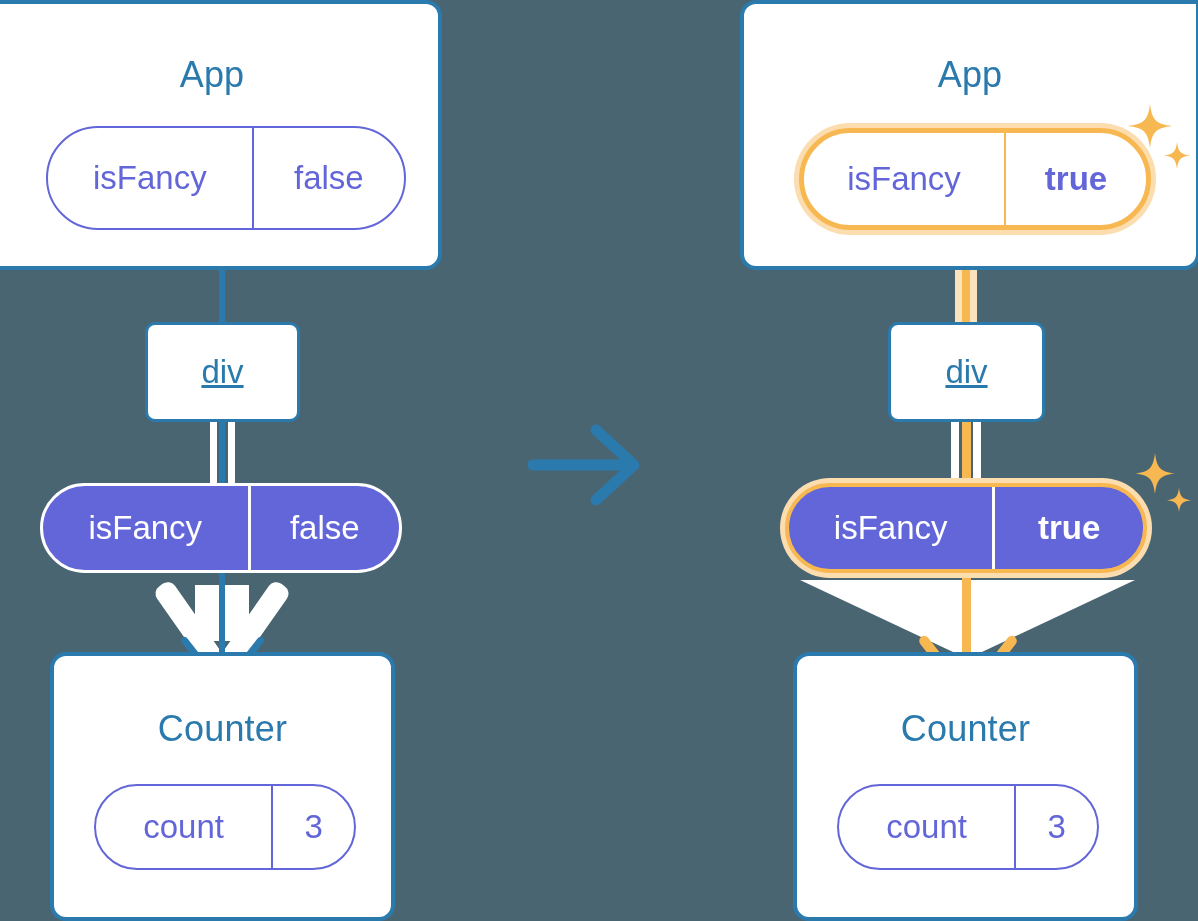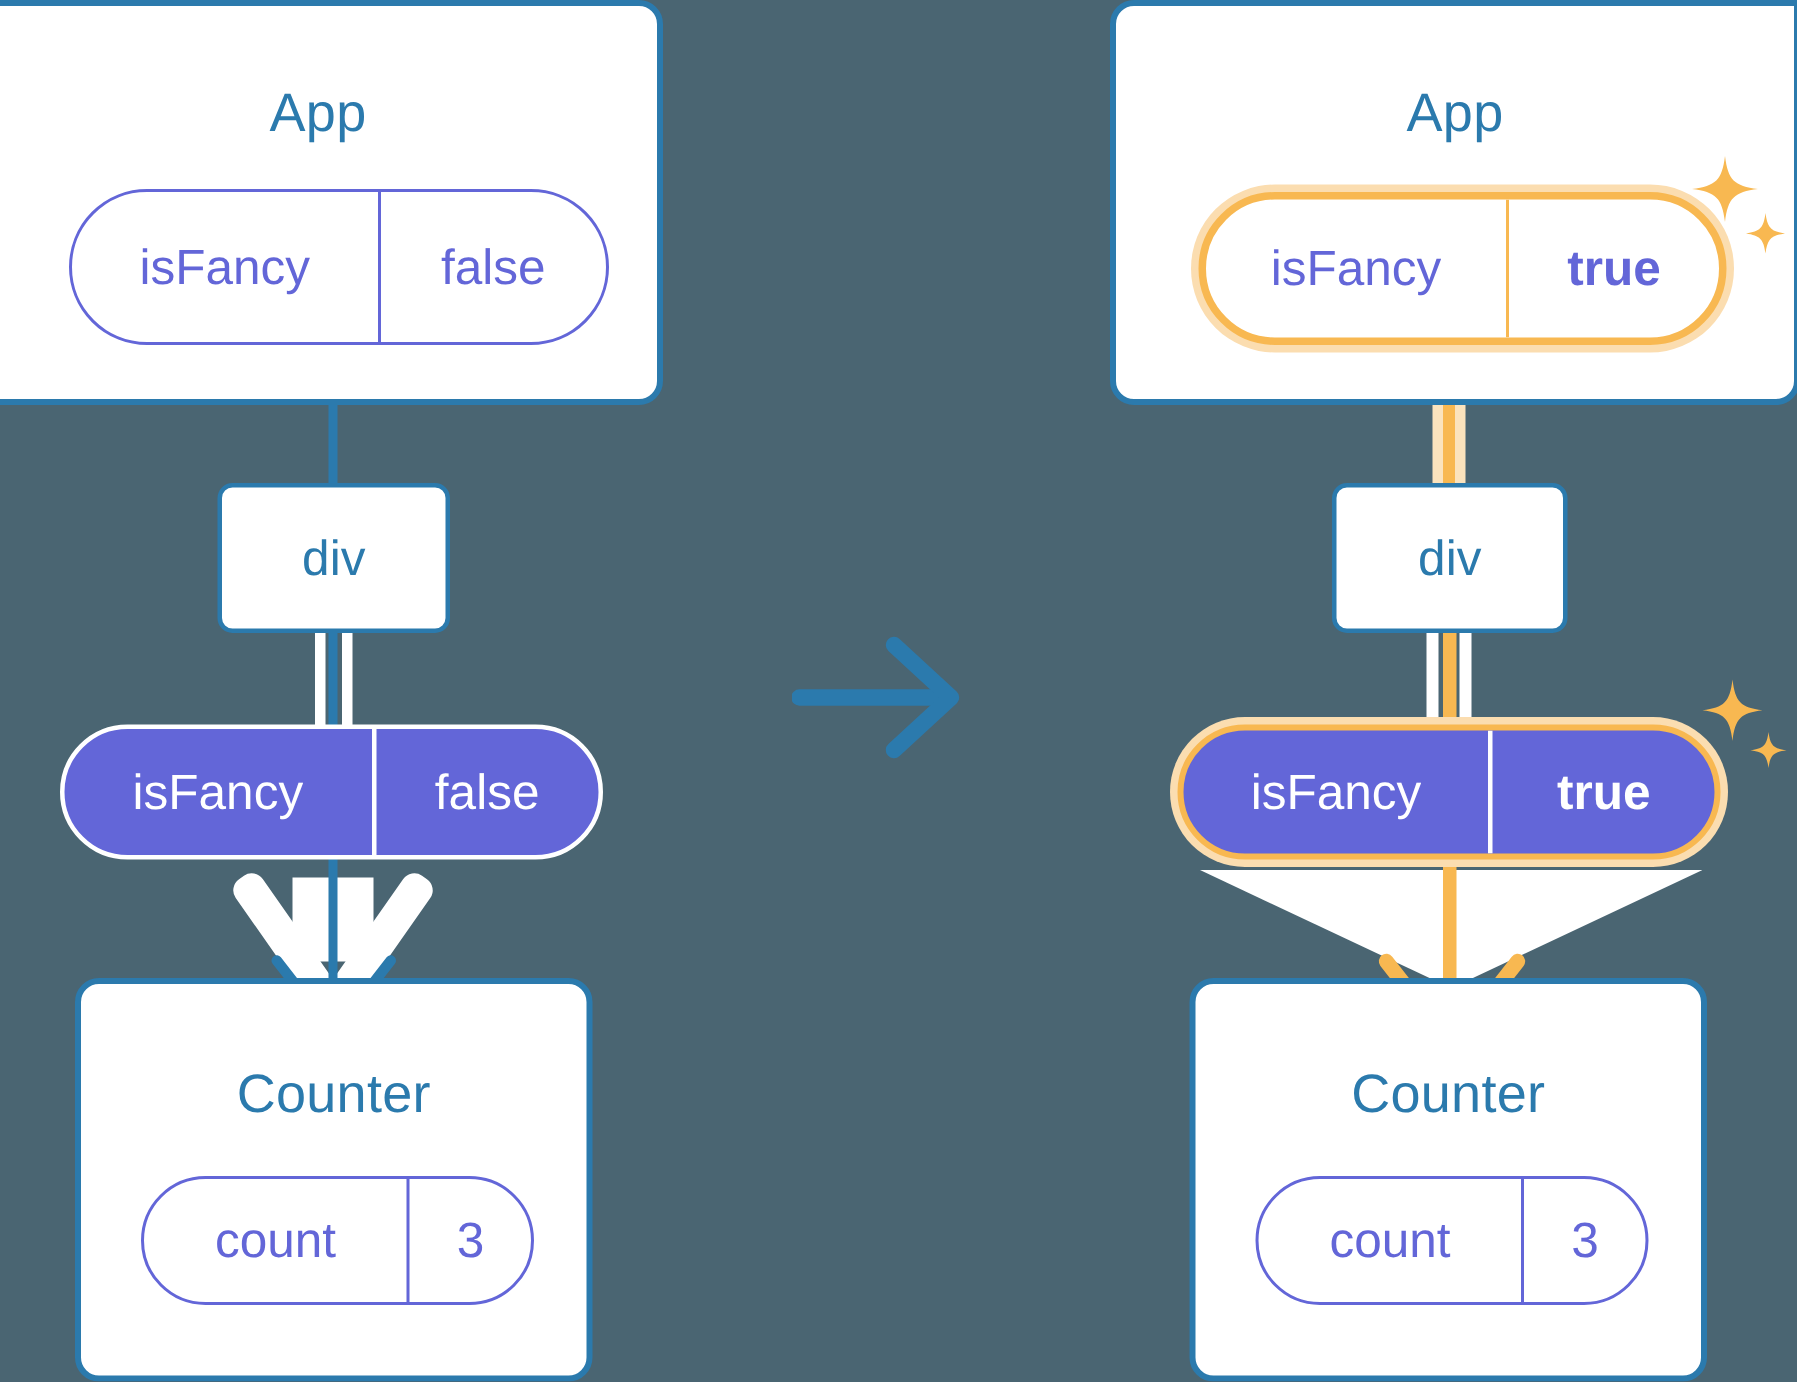--- a/index.html
+++ b/index.html
@@ -34,20 +34,21 @@
   }
   .dom-box{
     position:absolute;
     background:#ffffff;
     border:3px solid #2b7aad;
     border-radius:10px;
     box-sizing:border-box;
     display:flex;align-items:center;justify-content:center;
     color:#2b7aad;
     font-size:33px;
+    text-decoration:underline;
   }
   .dom-box span{position:relative;z-index:3;}
 
   
   .pill{
     position:absolute;
     box-sizing:border-box;
     display:flex;
     align-items:stretch;
     border-radius:999px;

